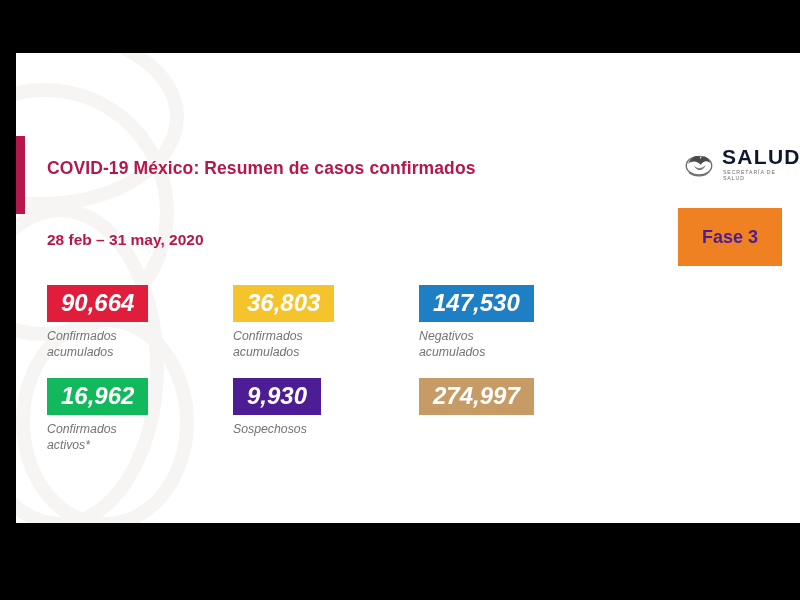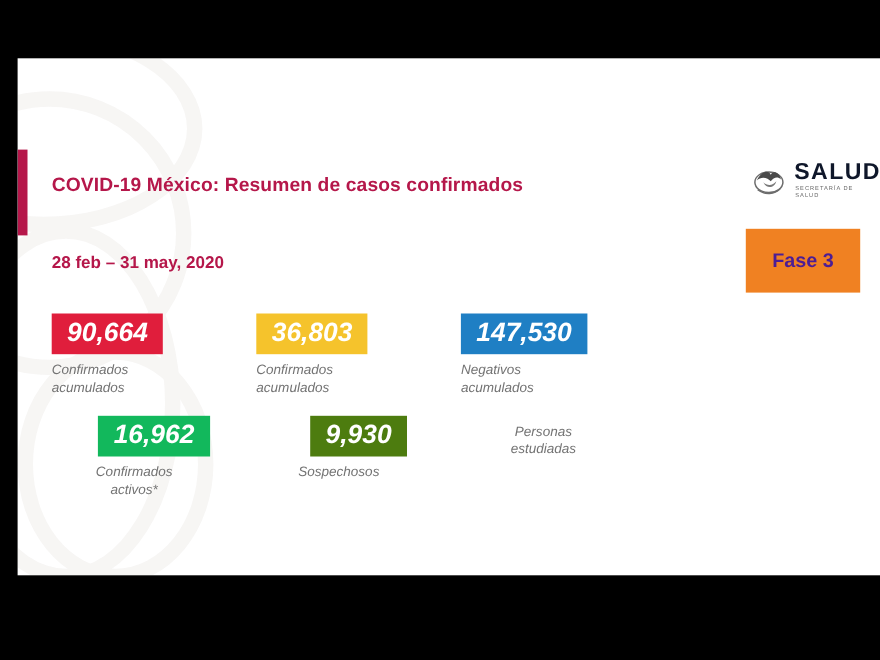--- a/index.html
+++ b/index.html
@@ -130,21 +130,21 @@
   .stats {
     position: absolute;
     left: 31px;
     top: 232px;
     width: 560px;
     font-style: italic;
   }
   .stat-row {
     display: flex;
   }
-  .stat-row.row2 { margin-top: 18px; text-align: center; }
+  .stat-row.row2 { margin-top: 18px; }
   .stat {
     width: 186px;
   }
   .stat-pill {
     display: inline-block;
     color: #ffffff;
     font-size: 24px;
     font-weight: bold;
     padding: 6px 14px 7px 14px;
     line-height: 1;
@@ -222,31 +222,28 @@
 
         <div class="stat">
           <div class="stat-pill" style="background:#12b85c">16,962</div>
           <div class="stat-label">
             <div>Confirmados</div>
             <div>activos*</div>
           </div>
         </div>
 
         <div class="stat">
-          <div class="stat-pill" style="background:#4d7c0f">9,930</div>
+          <div class="stat-pill" style="background:#4c1d95">9,930</div>
           <div class="stat-label">
             <div>Sospechosos</div>
             <div></div>
           </div>
         </div>
 
         <div class="stat">
-          <div class="stat-label">
-            <div>Personas</div>
-            <div>estudiadas</div>
-          </div>
+          <div class="stat-pill" style="background:#c79b66">274,997</div>
         </div>
 
       </div>
     </div>
 
   </div>
 </div>
 
 </body></html>

